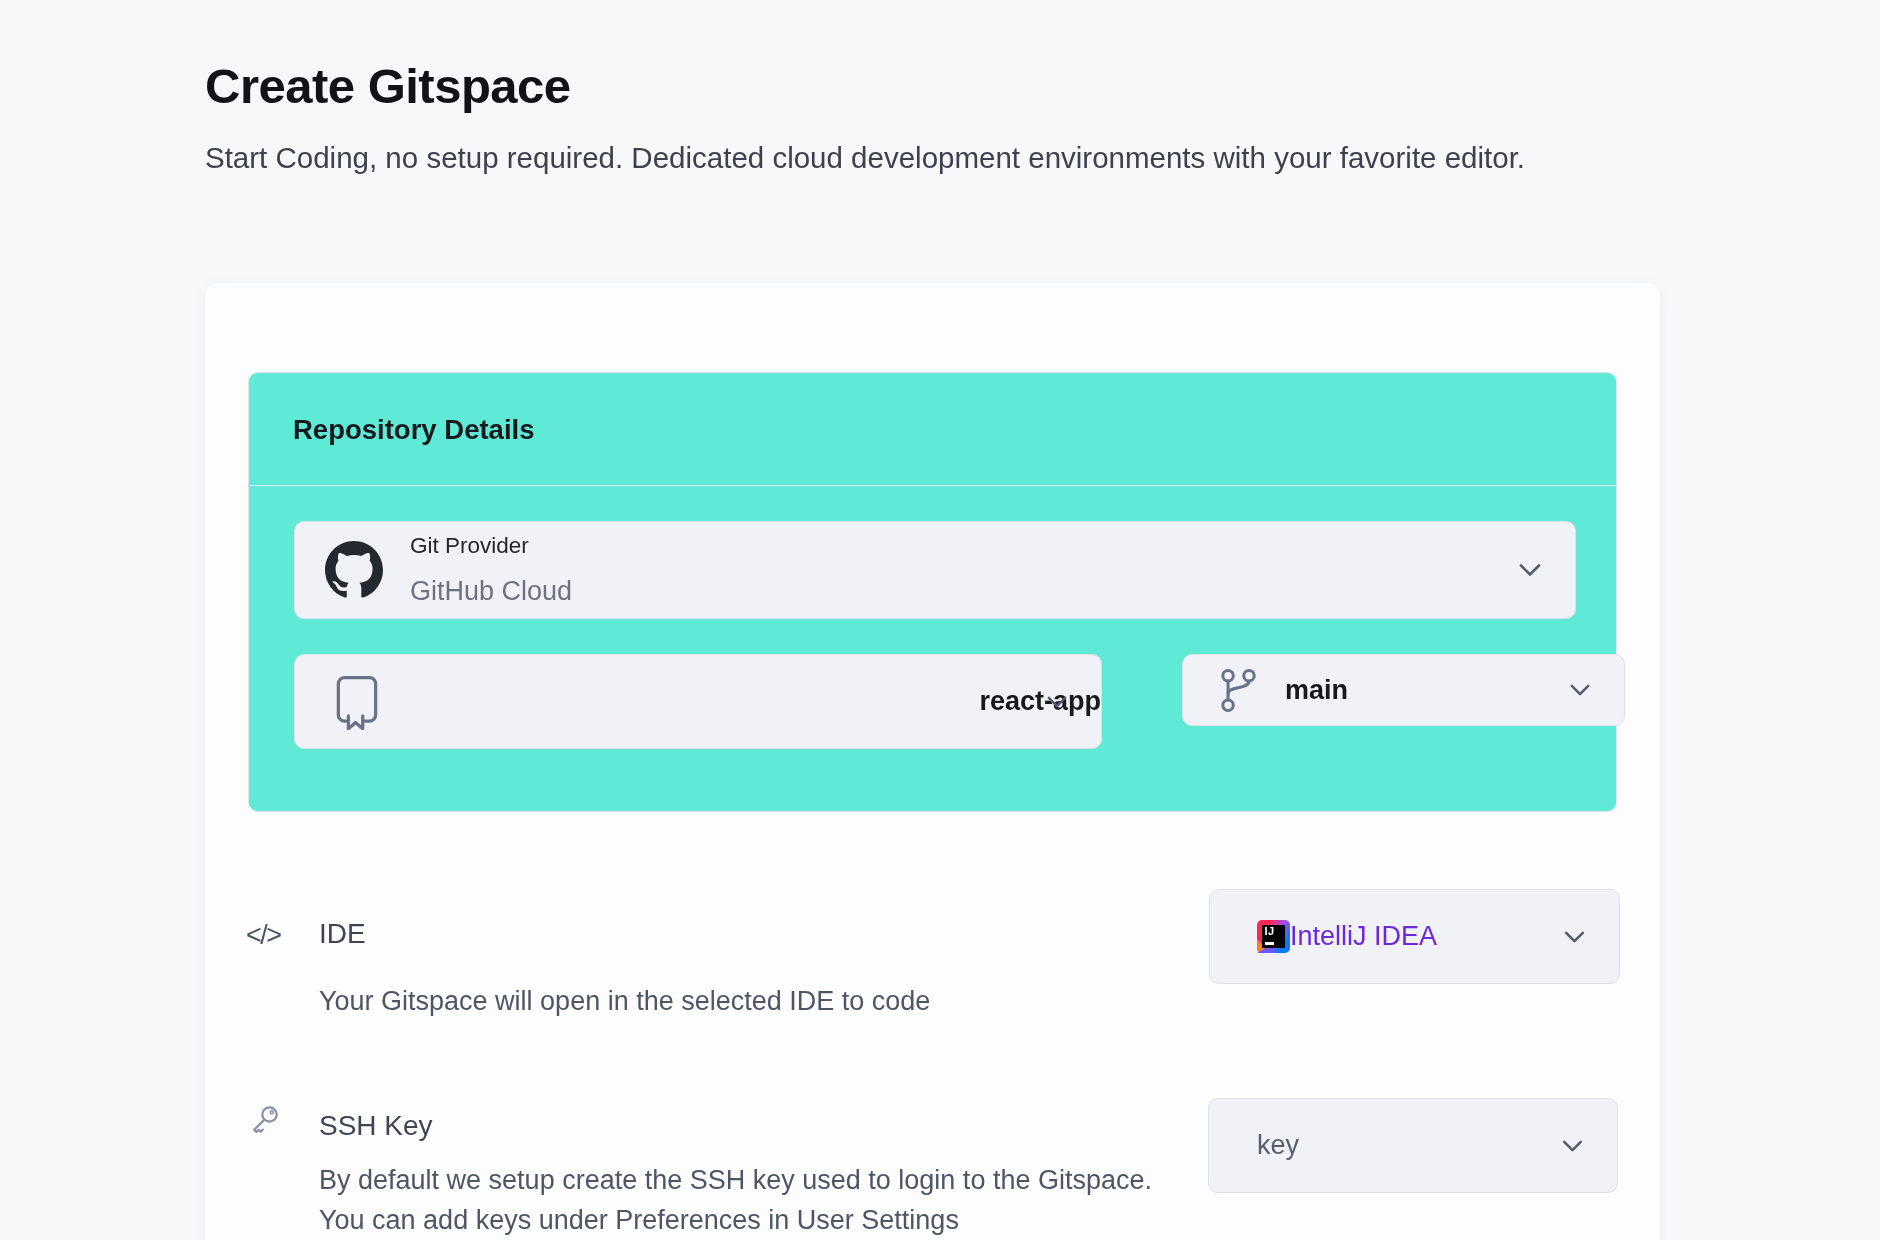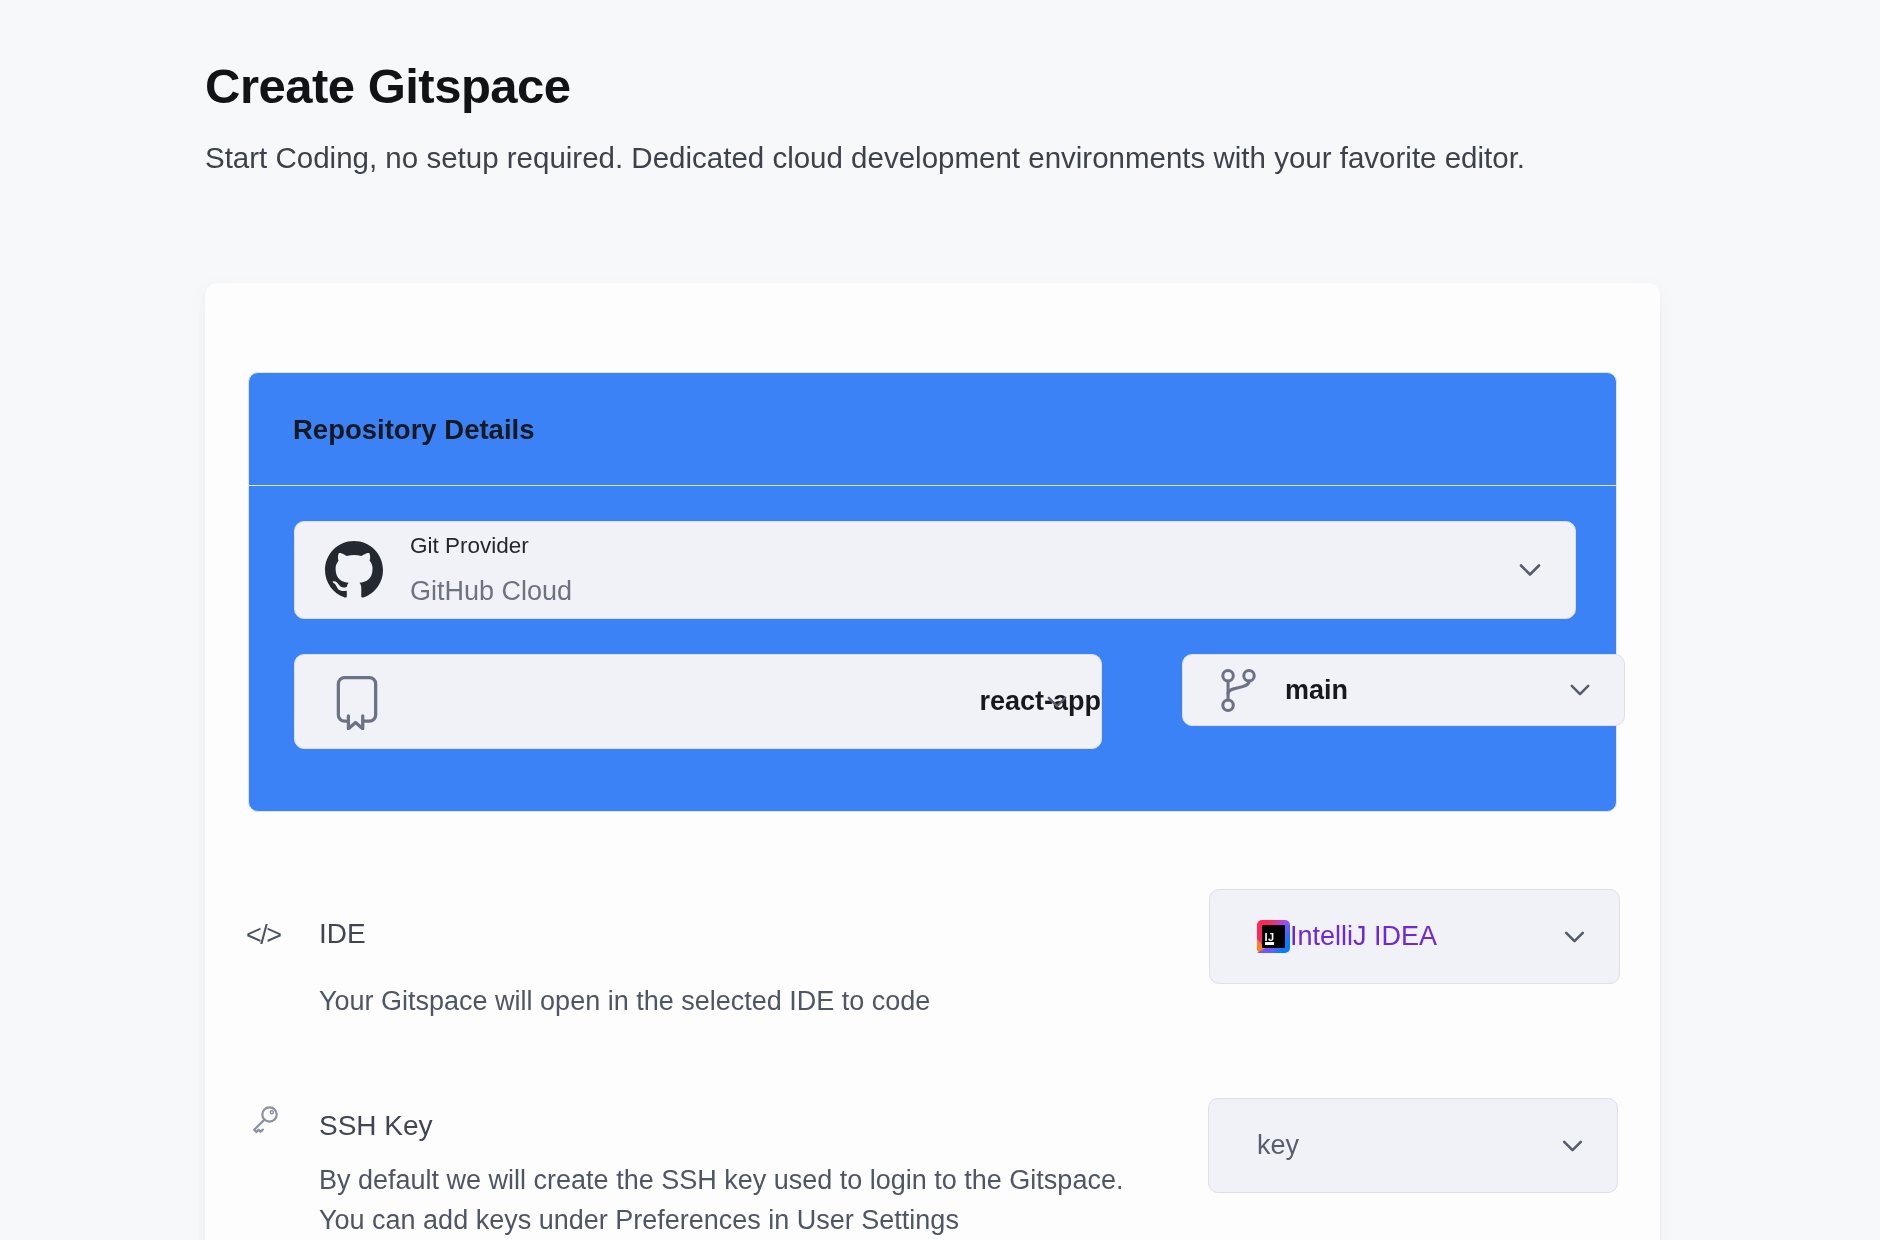--- a/index.html
+++ b/index.html
@@ -26,21 +26,21 @@
   
   .panel {
     left: 205px; top: 283px; width: 1455px; height: 1010px;
     background: #fdfdfe; border-radius: 12px;
     box-shadow: 0 1px 3px rgba(40,41,61,.04), 0 6px 18px rgba(96,97,112,.06);
   }
 
   
   .card {
     left: 248px; top: 372px; width: 1369px; height: 440px;
-    background: #3b82f6;
+    background: #5eead4;
     border: 1.5px solid #e2e2ec; border-radius: 10px;
   }
   .card-header {
     position: absolute; left: 0; top: 0; width: 100%; height: 113px;
     border-bottom: 1.5px solid #e5e5ee;
   }
   .card-header-title {
     position: absolute; left: 44px; top: 41px;
     font-size: 27.5px; font-weight: 700; color: #17191f;
   }
@@ -95,21 +95,21 @@
     position: absolute; left: 0; bottom: 0; width: 16px; height: 9px;
     background: #6b57ff;
     clip-path: polygon(0 100%, 100% 0, 100% 100%);
   }
   .ij-black {
     position: absolute; left: 5px; top: 5px; width: 23px; height: 23px;
     background: #000;
     border-radius: 1px;
   }
   .ij-black .ij-text {
-    position: absolute; left: 2.5px; top: 6px;
+    position: absolute; left: 2.5px; top: 0;
     font-size: 11px; font-weight: 700; color: #fff; letter-spacing: 0.5px;
   }
   .ij-black .ij-bar {
     position: absolute; left: 3px; bottom: 3.5px; width: 9px; height: 2.5px; background: #fff;
   }
   .ide-value { font-size: 27px; font-weight: 500; color: #6d28d9; }
 
   
   .ssh-key-icon { left: 247px; top: 1104px; }
   .ssh-label { left: 319px; top: 1110px; font-size: 28px; font-weight: 500; color: #3f4555; }
@@ -200,21 +200,21 @@
 
 <span class="abs ssh-key-icon">
   <svg width="34" height="34" viewBox="0 0 34 34" fill="none">
     <circle cx="22.5" cy="10.5" r="7.2" stroke="#8a90a4" stroke-width="2.2"></circle>
     <circle cx="24.8" cy="8.2" r="1.5" stroke="#8a90a4" stroke-width="1.4"></circle>
     <path d="M17.4 15.6 L7.2 25.8 l2.2 2.2 2.2 -2.2 2 2 2.2 -2.2" stroke="#8a90a4" stroke-width="2.2" stroke-linecap="round" stroke-linejoin="round"></path>
   </svg>
 </span>
 <div class="abs ssh-label">SSH Key</div>
 <div class="abs ssh-desc">
-  <div>By default we will create the SSH key used to login to the Gitspace.</div>
+  <div>By default we setup create the SSH key used to login to the Gitspace.</div>
   <div>You can add keys under Preferences in User Settings</div>
 </div>
 
 <div class="abs select sel-ssh">
   <div class="ssh-value">key</div>
   <span class="chevron">
     <svg width="21" height="12" viewBox="0 0 22 13" fill="none">
       <path d="M2 2 L11 11 L20 2" stroke="#565c6b" stroke-width="2.8" stroke-linecap="round" stroke-linejoin="round"></path>
     </svg>
   </span>

